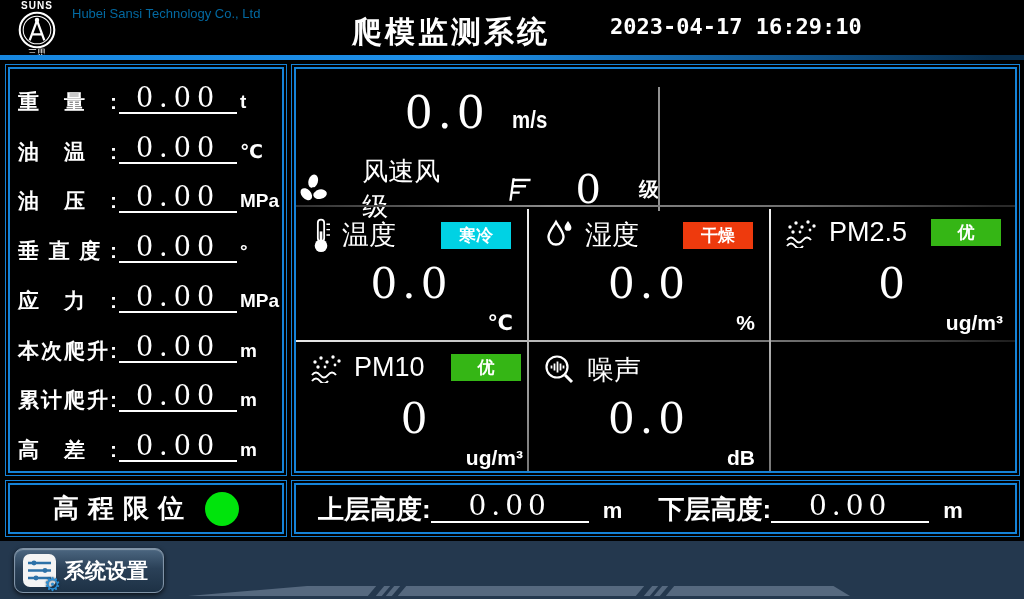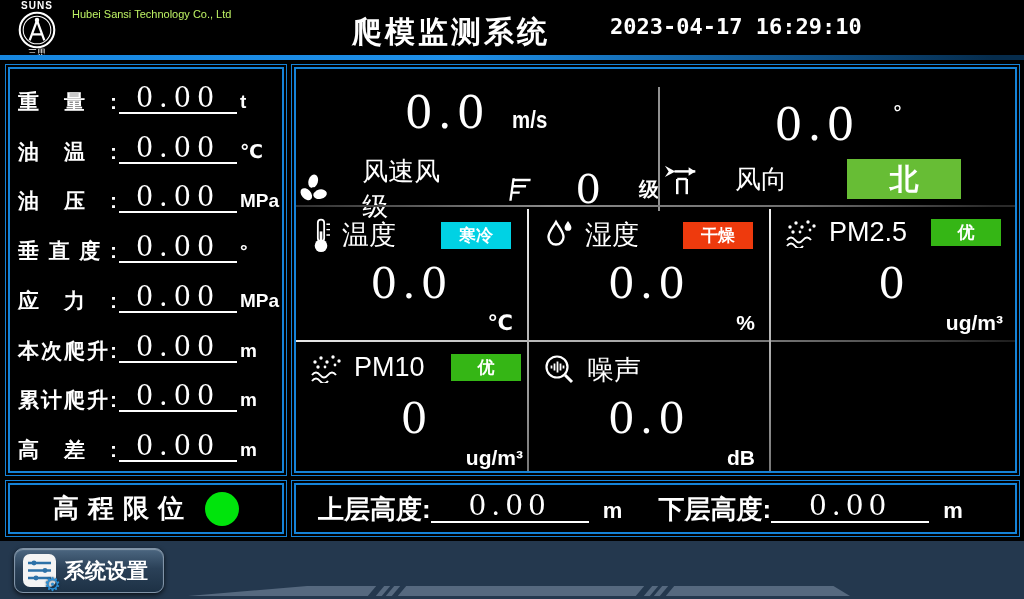--- a/index.html
+++ b/index.html
@@ -7,21 +7,21 @@
   #screen{position:relative;width:1024px;height:599px;background:#000;overflow:hidden;
           font-family:"Liberation Sans","DejaVu Sans",sans-serif;color:#fff;}
 
   
   #header{position:absolute;left:0;top:0;width:1024px;height:55px;background:#000;}
   #logo-block{position:absolute;left:8px;top:1px;width:58px;text-align:center;}
   .brand-top{font-size:10px;font-weight:bold;letter-spacing:1px;line-height:10px;}
   .brand-bottom{font-size:9px;line-height:9px;}
   #company-block{position:absolute;left:72px;top:6px;}
   .company-cn{font-size:22px;font-weight:bold;letter-spacing:1px;line-height:25px;}
-  .company-en{font-size:11px;color:#bef264;line-height:16px;}
+  .company-en{font-size:13px;color:#0369a1;line-height:16px;}
   #page-title{position:absolute;left:352px;top:12px;font-size:30px;font-weight:bold;letter-spacing:3px;}
   #clock{position:absolute;left:610px;top:14px;font-size:22px;font-weight:bold;
          font-family:"DejaVu Sans Mono",monospace;letter-spacing:0px;}
   #header-line{position:absolute;left:0;top:55px;width:1024px;height:5px;
                background:linear-gradient(90deg,#1787e0 0%,#1e8fe8 45%,#0d4f86 80%,#062c4c 97%);}
 
   
   .panel{position:absolute;border:1px solid #1583d8;padding:2px;background:#000;}
   .panel-inner{border:2px solid #1583d8;width:100%;height:100%;position:relative;background:#000;}
 
@@ -199,40 +199,20 @@
                 <path d="M9 20 L18 20"></path>
               </g>
             </svg>
             <span class="level-value">0</span>
             <span class="level-unit">级</span>
           </div>
         </div>
 
         <div id="wind-divider"></div>
 
-        <div id="wind-dir-half">
-          <div class="wind-value-line">
-            <span>0.0</span>
-            <span class="deg-unit">°</span>
-          </div>
-          <div class="wind-label-line">
-            <svg width="42" height="38" viewBox="0 0 44 40">
-              <g stroke="#fff" stroke-width="2.6" fill="none">
-                <path d="M14 12 L36 12"></path>
-                <path d="M17 20 L17 36"></path>
-                <path d="M27 20 L27 36"></path>
-                <path d="M17 20 L27 20"></path>
-              </g>
-              <polygon points="36,12 29,7.5 29,16.5" fill="#fff"></polygon>
-              <polygon points="4,6 15,12 4,18 8,12" fill="#fff"></polygon>
-            </svg>
-            <span class="wind-label">风向</span>
-            <span id="dir-badge" class="badge" style="background: rgb(103, 189, 53);">北</span>
-          </div>
-        </div>
       </div>
 
       <div class="hline" id="hline-top"></div>
       <div class="hline" id="hline-mid"></div>
       <div class="vline" id="vline-1"></div>
       <div class="vline" id="vline-2"></div>
 
       <div class="cell" style="left:0;top:138px;width:231px;">
         <div class="cell-header">
           <svg width="22" height="36" viewBox="0 0 24 40">

